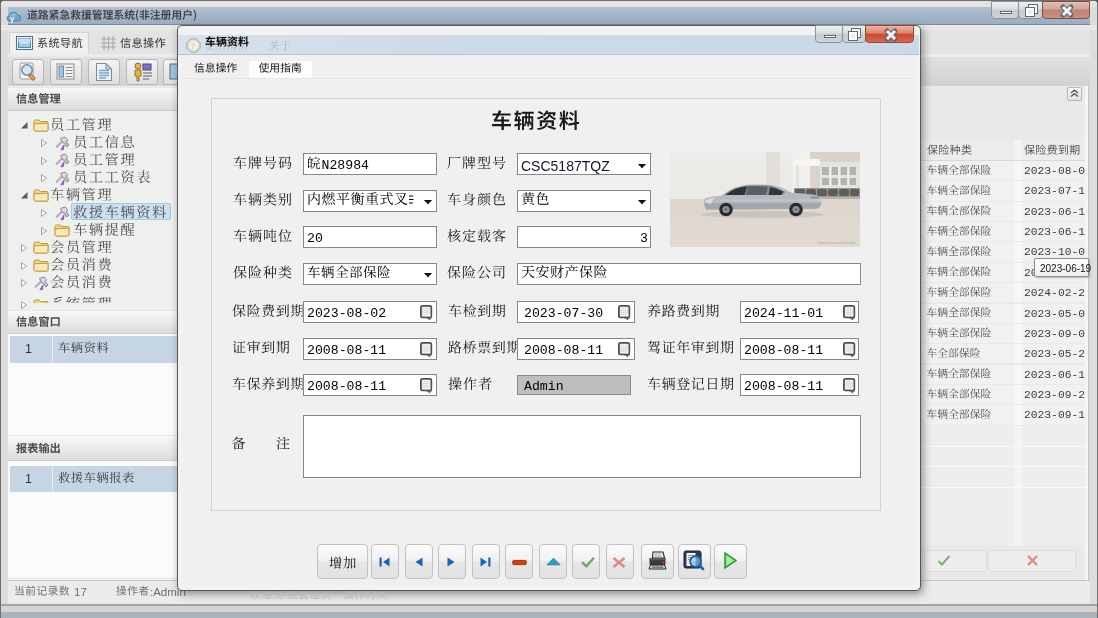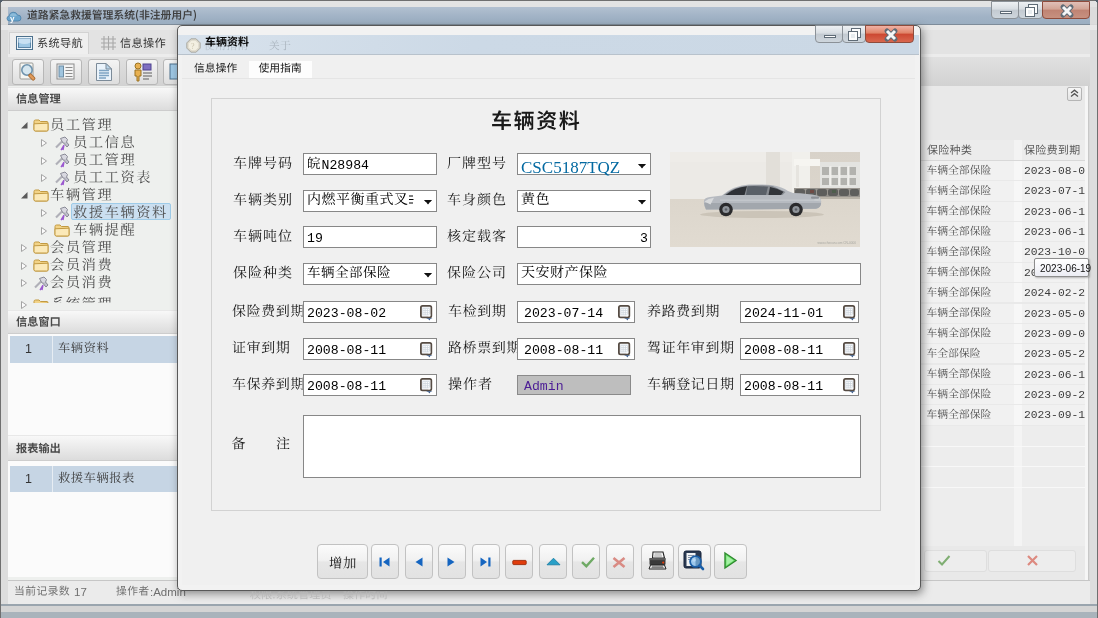--- a/index.html
+++ b/index.html
@@ -255,31 +255,31 @@
 <div class="abs" style="left:988px;top:550px;width:88px;height:22px;background:#ededed;border:1px solid #dedede;border-radius:3px;box-sizing:border-box"></div>
 <svg class="abs" style="left:937px;top:554px" width="14" height="13" viewBox="0 0 14 13">
 <path d="M1.5 7 L5 10.5 L12.5 2" stroke="#7fae72" stroke-width="2" fill="none"></path>
   </svg>
 <svg class="abs" style="left:1026px;top:554px" width="13" height="13" viewBox="0 0 13 13">
 <path d="M2 2 L11 11 M11 2 L2 11" stroke="#dd8a80" stroke-width="2.2" fill="none"></path>
   </svg>
 <div class="abs" style="left:1034px;top:258px;width:55px;height:19px;background:linear-gradient(#ffffff,#ecedf4);border:1px solid #8c8c8c;box-sizing:border-box;border-radius:2px;box-shadow:1px 1px 2px rgba(0,0,0,0.25);z-index:80"></div>
 <div class="abs" style="left:1040px;top:262.5px;font:10px 'Liberation Sans';color:#111;z-index:81">2023-06-19</div>
 <div class="abs" style="left:321.5px;top:158px;font-size:13.2px;font-family:'Liberation Mono',monospace;color:#000;white-space:pre;z-index:70">N28984</div>
-<div class="abs" style="left:521px;top:158px;font-size:17px;font-family:Liberation Serif, serif;color:#0369a1;white-space:pre;z-index:70">CSC5187TQZ</div>
-<div class="abs" style="left:307px;top:231px;font-size:13.2px;font-family:'Liberation Mono',monospace;color:#000;white-space:pre;z-index:70">19</div>
+<div class="abs" style="left:521px;top:158px;font-size:14px;font-family:Liberation Sans, sans-serif;color:#0f172a;white-space:pre;z-index:70">CSC5187TQZ</div>
+<div class="abs" style="left:307px;top:231px;font-size:13.2px;font-family:'Liberation Mono',monospace;color:#000;white-space:pre;z-index:70">20</div>
 <div class="abs" style="left:640px;top:231px;font-size:13.2px;font-family:'Liberation Mono',monospace;color:#000;white-space:pre;z-index:70">3</div>
 <div class="abs" style="left:307px;top:306px;font-size:13.2px;font-family:'Liberation Mono',monospace;color:#000;white-space:pre;z-index:70">2023-08-02</div>
-<div class="abs" style="left:524px;top:306px;font-size:13.2px;font-family:'Liberation Mono',monospace;color:#000;white-space:pre;z-index:70">2023-07-14</div>
+<div class="abs" style="left:524px;top:306px;font-size:13.2px;font-family:'Liberation Mono',monospace;color:#000;white-space:pre;z-index:70">2023-07-30</div>
 <div class="abs" style="left:744px;top:306px;font-size:13.2px;font-family:'Liberation Mono',monospace;color:#000;white-space:pre;z-index:70">2024-11-01</div>
 <div class="abs" style="left:307px;top:342.5px;font-size:13.2px;font-family:'Liberation Mono',monospace;color:#000;white-space:pre;z-index:70">2008-08-11</div>
 <div class="abs" style="left:524px;top:342.5px;font-size:13.2px;font-family:'Liberation Mono',monospace;color:#000;white-space:pre;z-index:70">2008-08-11</div>
 <div class="abs" style="left:744px;top:342.5px;font-size:13.2px;font-family:'Liberation Mono',monospace;color:#000;white-space:pre;z-index:70">2008-08-11</div>
 <div class="abs" style="left:307px;top:379px;font-size:13.2px;font-family:'Liberation Mono',monospace;color:#000;white-space:pre;z-index:70">2008-08-11</div>
-<div class="abs" style="left:524px;top:378.5px;font-size:13.2px;font-family:'Liberation Mono',monospace;color:#4c1d95;white-space:pre;z-index:70">Admin</div>
+<div class="abs" style="left:524px;top:378.5px;font-size:13.2px;font-family:'Liberation Mono',monospace;color:#000000;white-space:pre;z-index:70">Admin</div>
 <div class="abs" style="left:744px;top:379px;font-size:13.2px;font-family:'Liberation Mono',monospace;color:#000;white-space:pre;z-index:70">2008-08-11</div>
 <div class="abs" style="left:177px;top:25px;width:744px;height:566px;background:#f2f2f2;border:1px solid #585858;border-radius:5px;box-sizing:border-box;box-shadow:2px 3px 8px rgba(60,60,60,0.55)"></div>
 <div class="abs" style="left:178px;top:35px;width:741px;height:20px;background:linear-gradient(100deg,#d8e2ec,#ccd9e6 40%,#cbd8e5)"></div>
 <div class="abs" style="left:178px;top:54px;width:741px;height:1px;background:#b8c2cc"></div>
 <div class="abs" style="left:182px;top:55px;width:733px;height:530px;background:#f0f0f0"></div>
 <svg class="abs" style="left:185.5px;top:37.5px" width="15" height="15" viewBox="0 0 17 17">
 <path d="M5.5 1 H11.5 L16 5.5 V11.5 L11.5 16 H5.5 L1 11.5 V5.5 Z" fill="#efeade" stroke="#9c9a90"></path>
 <path d="M6.2 2.2 H10.8 L14.8 6.2 V10.8 L10.8 14.8 H6.2 L2.2 10.8 V6.2 Z" fill="#f3efe2" stroke="#c9c5b8"></path>
     <text x="5.8" y="12" font-family="Liberation Serif" font-size="9" fill="#c9c2ac">?</text>
 </svg>

